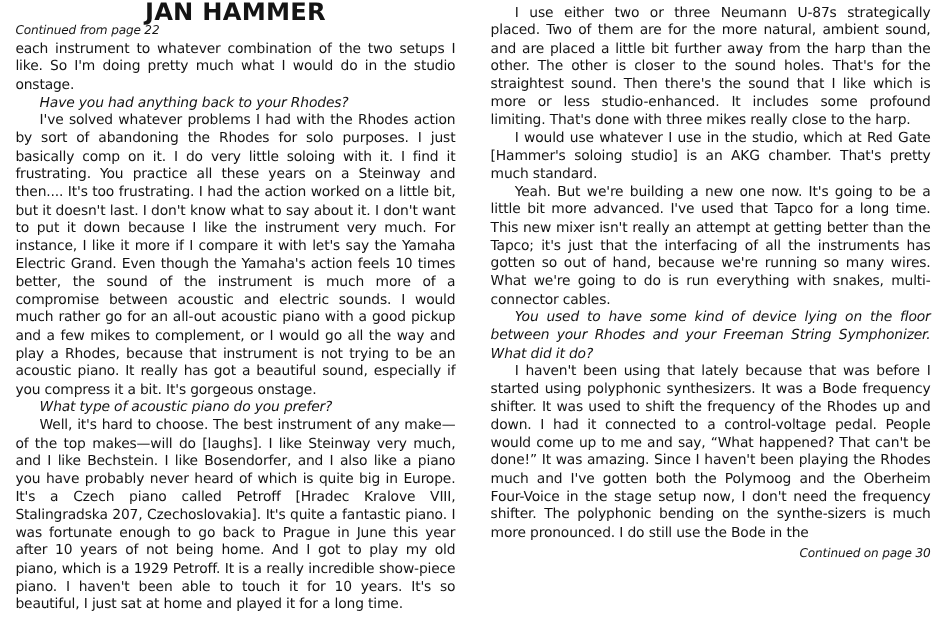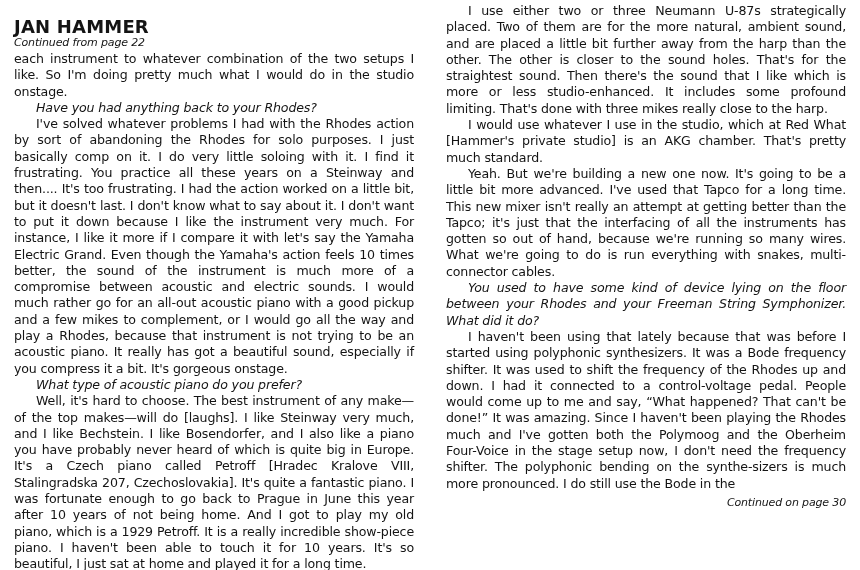--- a/index.html
+++ b/index.html
@@ -5,21 +5,21 @@
     html, body { margin: 0; padding: 0; }
     body {
       width: 860px; height: 570px; overflow: hidden;
       background: #ffffff; color: #141414;
       font-family: "DejaVu Sans", sans-serif;
     }
     .page { position: relative; width: 860px; height: 570px; }
     .col { position: absolute; top: 0; width: 400px; font-size: 12.6px; line-height: 16.3px; letter-spacing: -0.15px; }
     .col-left { left: 14px; }
     .col-right { left: 446px; top: 3px; }
-    .header-title { font-family: "DejaVu Sans", sans-serif; font-weight: bold; font-size: 18px; letter-spacing: 0.2px; margin-top: 18px; line-height: 18px; }
+    .header-title { font-family: "DejaVu Sans", sans-serif; font-weight: bold; font-size: 22px; letter-spacing: 0.2px; margin-top: 3px; line-height: 18px; text-align: center; }
     .header-sub { font-style: italic; font-size: 11px; line-height: 14px; margin-bottom: 1px; }
     p { margin: 0; text-align: justify; text-align-last: auto; }
     p.indent { text-indent: 22px; }
     p.q { font-style: italic; text-indent: 22px; }
     .cont { text-align: right; font-style: italic; font-size: 11px; line-height: 14px; margin-top: 4px; }
   </style>
 </head>
 <body>
 
 <div class="page">
@@ -28,19 +28,19 @@
     <div class="header-sub">Continued from page 22</div>
     <p>each instrument to whatever combination of the two setups I like. So I'm doing pretty much what I would do in the studio onstage.</p>
     <p class="q">Have you had anything back to your Rhodes?</p>
     <p class="indent">I've solved whatever problems I had with the Rhodes action by sort of abandoning the Rhodes for solo purposes. I just basically comp on it. I do very little soloing with it. I find it frustrating. You practice all these years on a Steinway and then.... It's too frustrating. I had the action worked on a little bit, but it doesn't last. I don't know what to say about it. I don't want to put it down because I like the instrument very much. For instance, I like it more if I compare it with let's say the Yamaha Electric Grand. Even though the Yamaha's action feels 10 times better, the sound of the instrument is much more of a compromise between acoustic and electric sounds. I would much rather go for an all-out acoustic piano with a good pickup and a few mikes to complement, or I would go all the way and play a Rhodes, because that instrument is not trying to be an acoustic piano. It really has got a beautiful sound, especially if you compress it a bit. It's gorgeous onstage.</p>
     <p class="q">What type of acoustic piano do you prefer?</p>
     <p class="indent">Well, it's hard to choose. The best instrument of any make—of the top makes—will do [laughs]. I like Steinway very much, and I like Bechstein. I like Bosendorfer, and I also like a piano you have probably never heard of which is quite big in Europe. It's a Czech piano called Petroff [Hradec Kralove VIII, Stalingradska 207, Czechoslovakia]. It's quite a fantastic piano. I was fortunate enough to go back to Prague in June this year after 10 years of not being home. And I got to play my old piano, which is a 1929 Petroff. It is a really incredible show-piece piano. I haven't been able to touch it for 10 years. It's so beautiful, I just sat at home and played it for a long time.</p>
   </div>
 
   <div class="col col-right">
     <p class="indent">I use either two or three Neumann U-87s strategically placed. Two of them are for the more natural, ambient sound, and are placed a little bit further away from the harp than the other. The other is closer to the sound holes. That's for the straightest sound. Then there's the sound that I like which is more or less studio-enhanced. It includes some profound limiting. That's done with three mikes really close to the harp.</p>
-    <p class="indent">I would use whatever I use in the studio, which at Red What [Hammer's private studio] is an AKG chamber. That's pretty much standard.</p>
+    <p class="indent">I would use whatever I use in the studio, which at Red Gate [Hammer's soloing studio] is an AKG chamber. That's pretty much standard.</p>
     <p class="indent">Yeah. But we're building a new one now. It's going to be a little bit more advanced. I've used that Tapco for a long time. This new mixer isn't really an attempt at getting better than the Tapco; it's just that the interfacing of all the instruments has gotten so out of hand, because we're running so many wires. What we're going to do is run everything with snakes, multi-connector cables.</p>
     <p class="q">You used to have some kind of device lying on the floor between your Rhodes and your Freeman String Symphonizer. What did it do?</p>
     <p class="indent">I haven't been using that lately because that was before I started using polyphonic synthesizers. It was a Bode frequency shifter. It was used to shift the frequency of the Rhodes up and down. I had it connected to a control-voltage pedal. People would come up to me and say, “What happened? That can't be done!” It was amazing. Since I haven't been playing the Rhodes much and I've gotten both the Polymoog and the Oberheim Four-Voice in the stage setup now, I don't need the frequency shifter. The polyphonic bending on the synthe-sizers is much more pronounced. I do still use the Bode in the</p>
     <div class="cont">Continued on page 30</div>
   </div>
 </div>
 
 </body></html>

